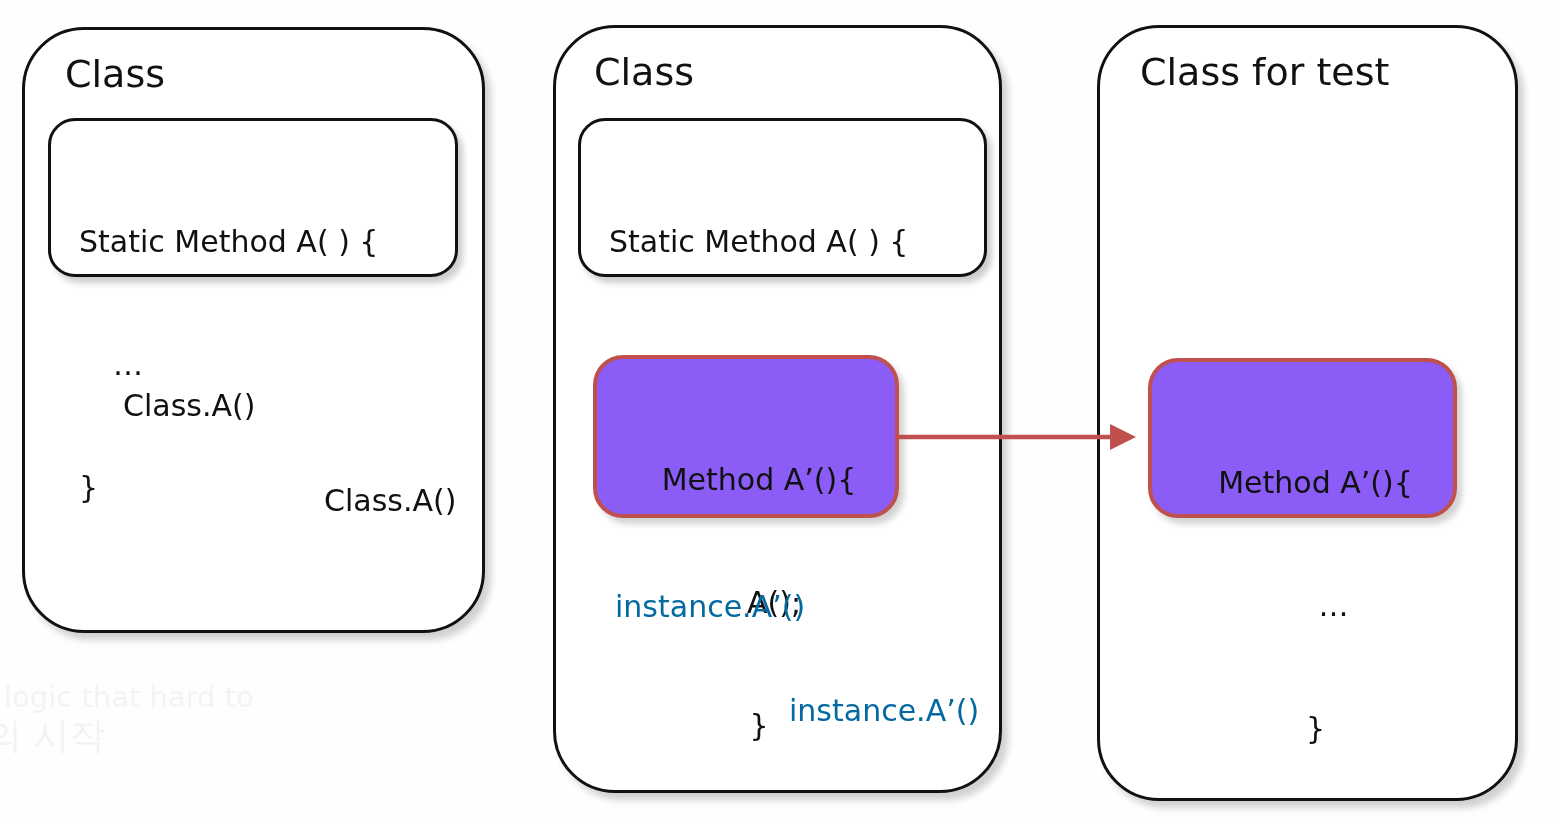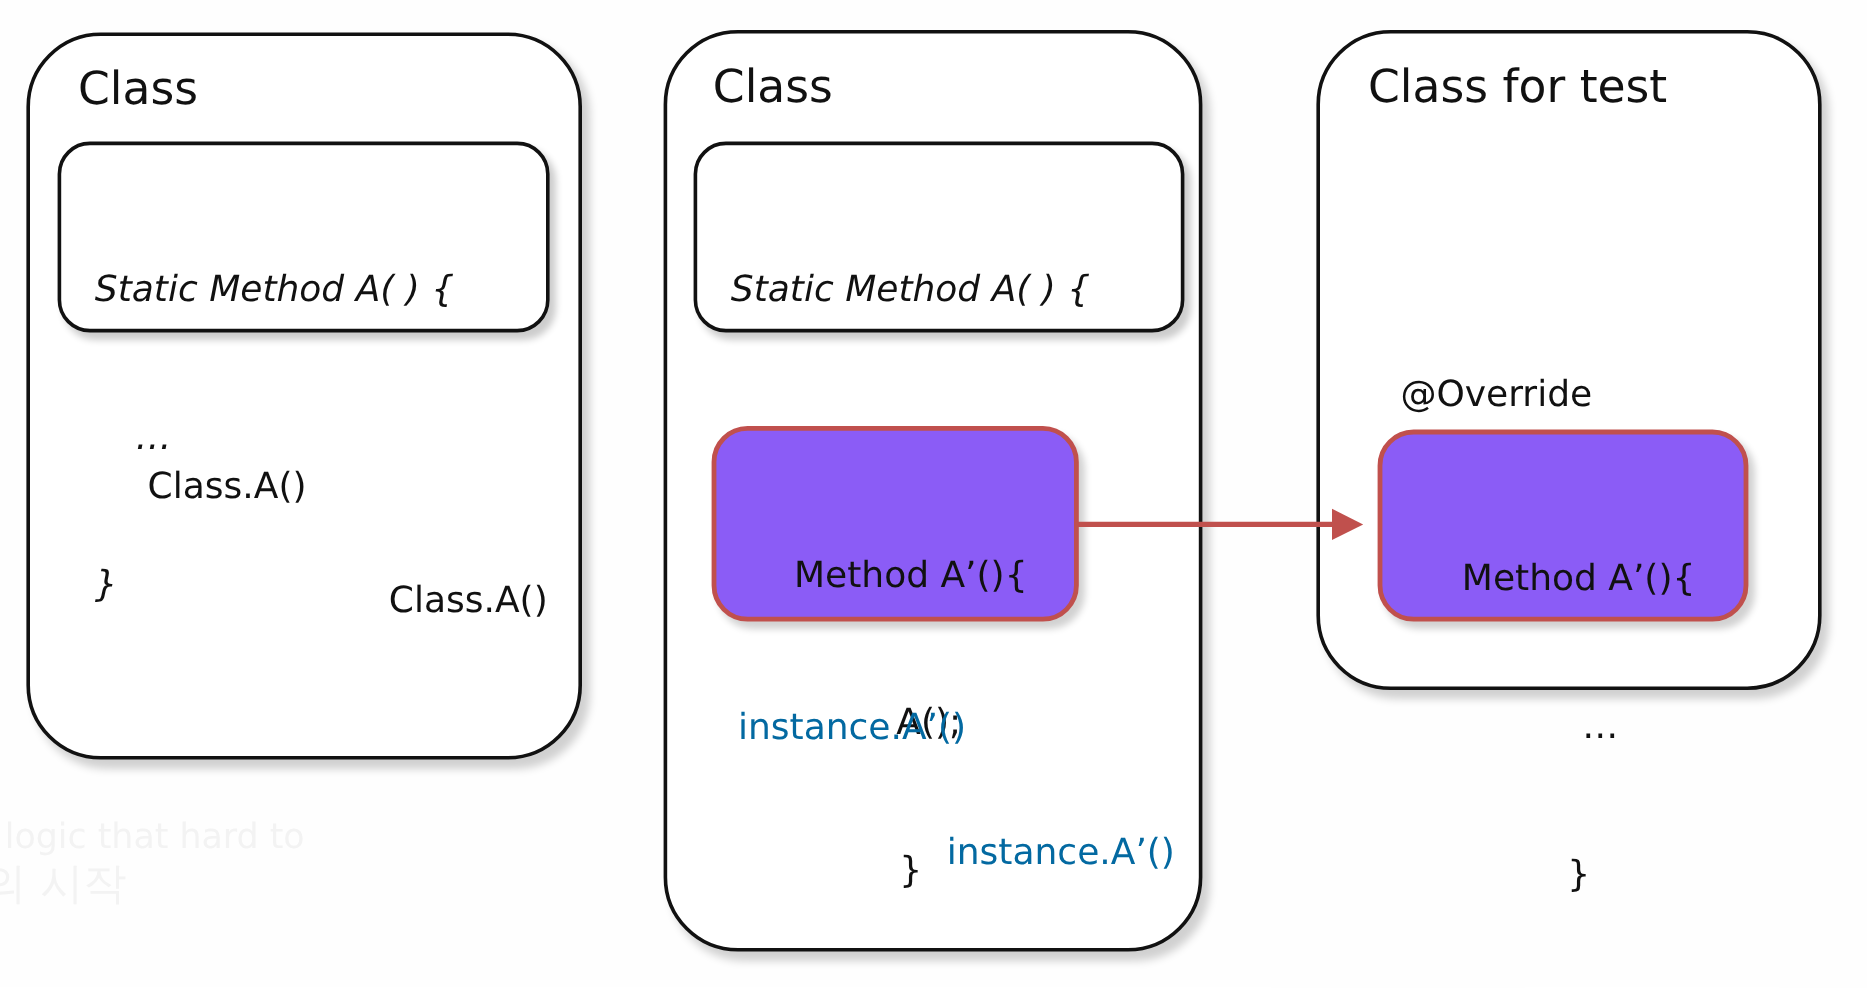--- a/index.html
+++ b/index.html
@@ -19,21 +19,20 @@
     box-sizing:border-box;
     box-shadow:6px 7px 7px rgba(0,0,0,0.18);
   }
   .inner-box{
     position:absolute;
     background:#ffffff;
     border:3.5px solid #111;
     border-radius:27px;
     box-sizing:border-box;
     box-shadow:5px 6px 6px rgba(0,0,0,0.20);
-    font-style:italic;
   }
   .red-box{
     position:absolute;
     background:#8b5cf6;
     border:4px solid #c0504d;
     border-radius:30px;
     box-sizing:border-box;
     box-shadow:5px 6px 6px rgba(0,0,0,0.18);
     text-align:center;
   }
@@ -115,24 +114,23 @@
         <div>Method A’(){</div>
         <div class="ind-30">A();</div>
         <div>}</div>
       </div>
     </div>
 
     <div class="call red-text" style="left:27px;top:561px;">instance.A’()</div>
     <div class="call red-text" style="left:201px;top:665px;">instance.A’()</div>
   </div>
 
-  <div class="outer-box" style="left:1097px;top:25px;width:421px;height:550px;">
+  <div class="outer-box" style="left:1097px;top:25px;width:421px;height:776px;">
     <div class="box-title" style="left:40px;top:22px;">Class for test</div>
 
-    <div class="annotation" style="left:67px;top:283px;">@Override</div>
 
     <div class="red-box" style="left:48px;top:330px;width:309px;height:160px;">
       <div class="code pad-red">
         <div>Method A’(){</div>
         <div class="ind-36">…</div>
         <div>}</div>
       </div>
     </div>
   </div>
 

